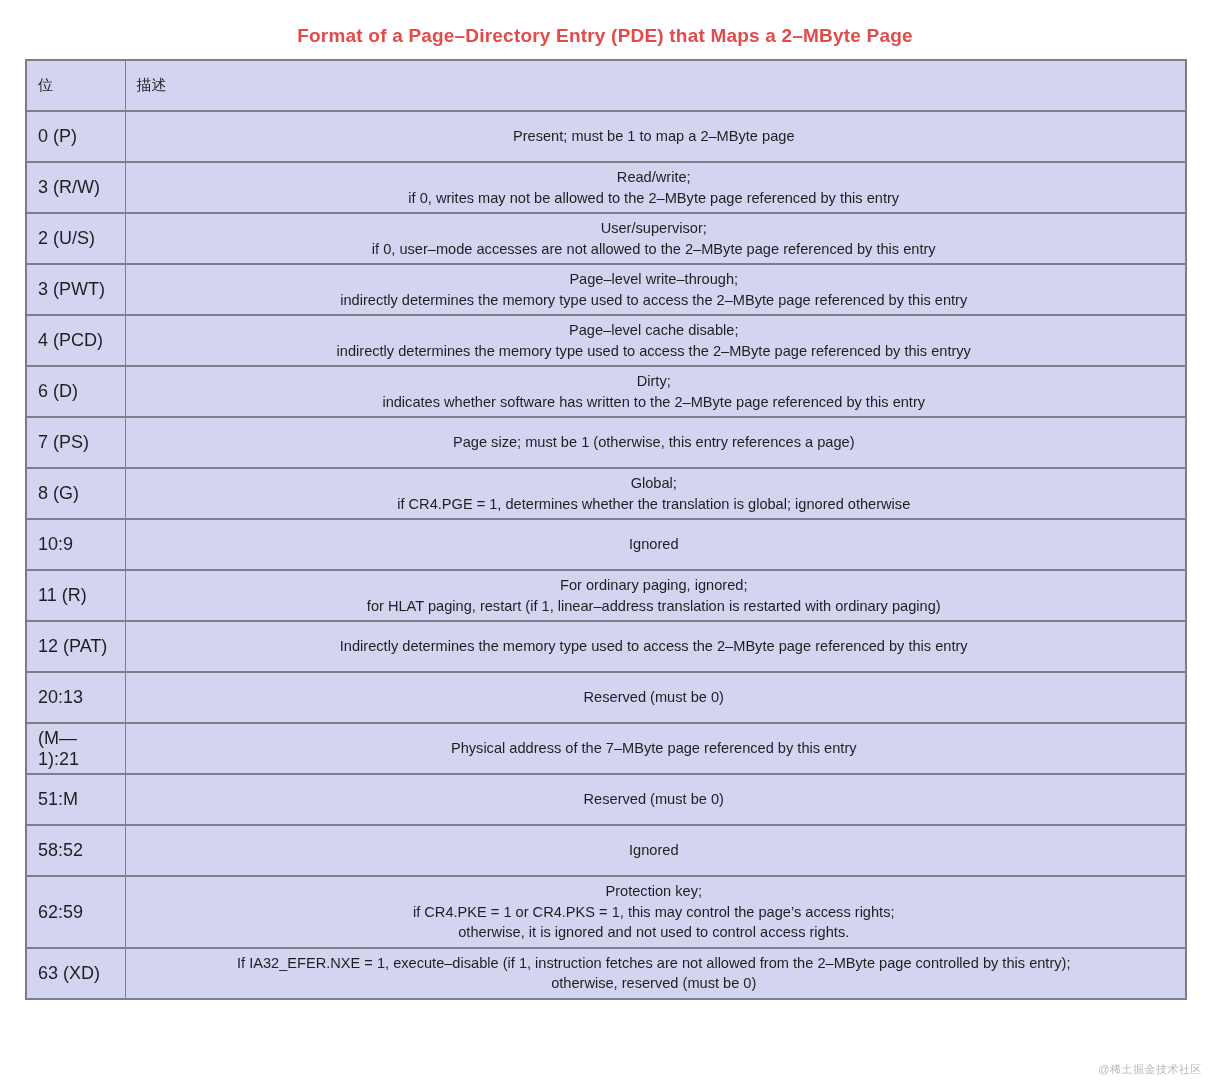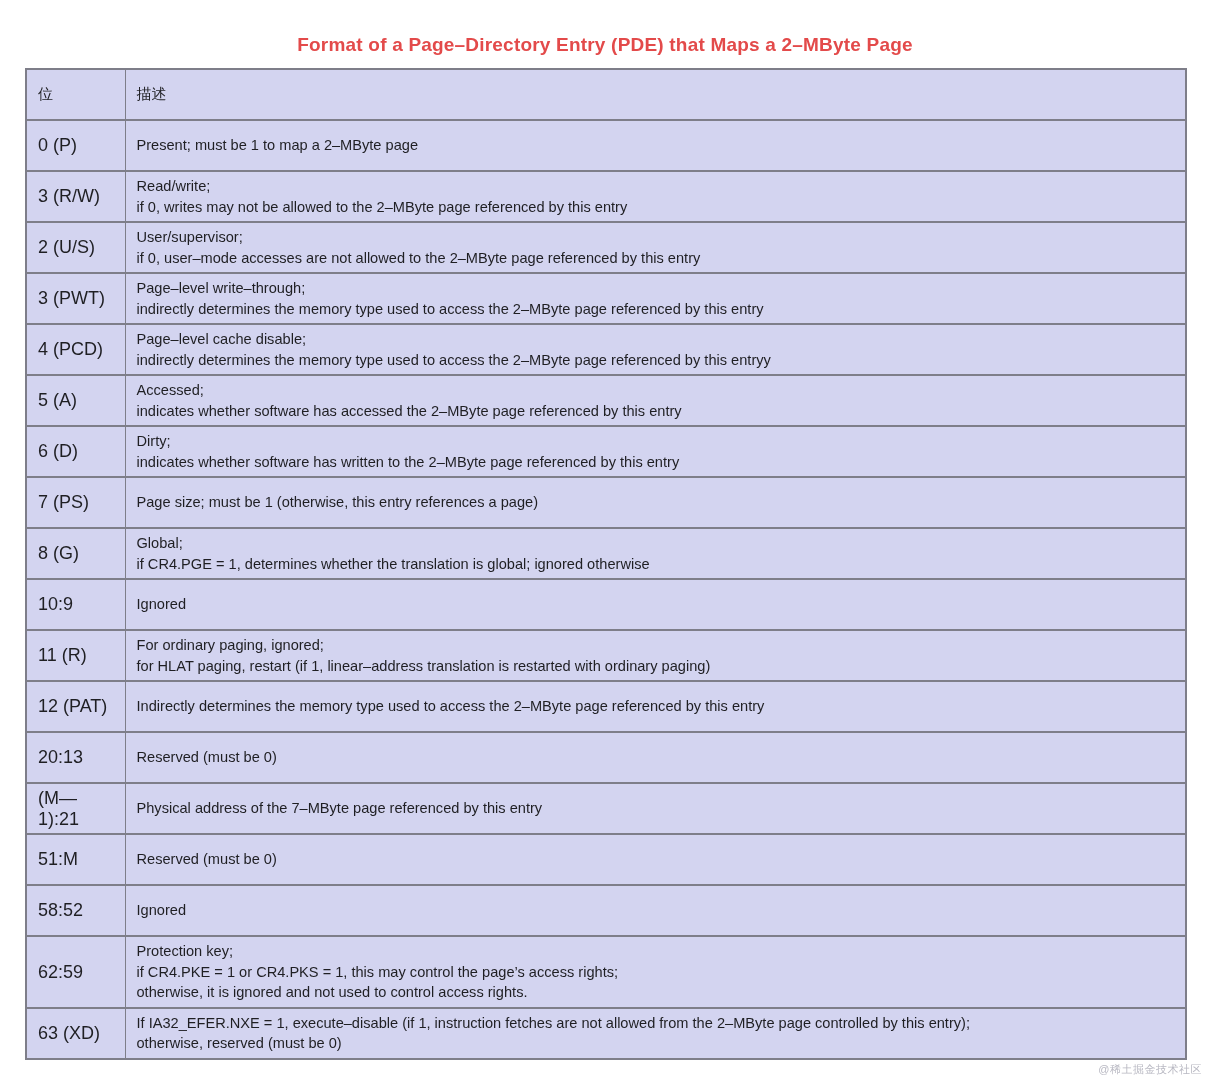--- a/index.html
+++ b/index.html
@@ -9,21 +9,21 @@
     font-family: "Liberation Sans", "DejaVu Sans", sans-serif;
   }
   .page {
     position: relative;
     width: 1210px;
     height: 1090px;
     background: #ffffff;
     overflow: hidden;
   }
   .title {
-    margin: 33px 0 0 0;
+    margin: 24px 0 0 0;
     text-align: center;
     font-size: 19px;
     line-height: 24px;
     font-weight: 600;
     letter-spacing: 0.2px;
     color: var(--title_red, #e34a4a);
   }
   table.pde-table {
     border-collapse: collapse;
     table-layout: fixed;
@@ -46,21 +46,21 @@
     font-size: 18px;
     line-height: 20.5px;
     text-align: left;
     font-weight: 400;
   }
   th {
     font-weight: 500;
     font-size: 15px;
   }
   td.desc-cell { font-size: 14.6px; }
-  td.desc-cell .line { white-space: normal; }
+  td.desc-cell .line { white-space: normal; text-align: center; }
   .watermark {
     position: absolute;
     right: 8px;
     top: 1062px;
     font-size: 11px;
     color: var(--watermark, #b9b9c3);
     letter-spacing: 0.5px;
   }
 </style>
 </head>
@@ -110,27 +110,20 @@
           </td>
         </tr>
         <tr>
           <td class="bit-cell">4 (PCD)</td>
           <td class="desc-cell">
             <div class="line">Page–level cache disable;</div>
             <div class="line">indirectly determines the memory type used to access the 2–MByte page referenced by this entryy</div>
           </td>
         </tr>
         <tr>
-          <td class="bit-cell">5 (A)</td>
-          <td class="desc-cell">
-            <div class="line">Accessed;</div>
-            <div class="line">indicates whether software has accessed the 2–MByte page referenced by this entry</div>
-          </td>
-        </tr>
-        <tr>
           <td class="bit-cell">6 (D)</td>
           <td class="desc-cell">
             <div class="line">Dirty;</div>
             <div class="line">indicates whether software has written to the 2–MByte page referenced by this entry</div>
           </td>
         </tr>
         <tr>
           <td class="bit-cell">7 (PS)</td>
           <td class="desc-cell">
             <div class="line">Page size; must be 1 (otherwise, this entry references a page)</div>

